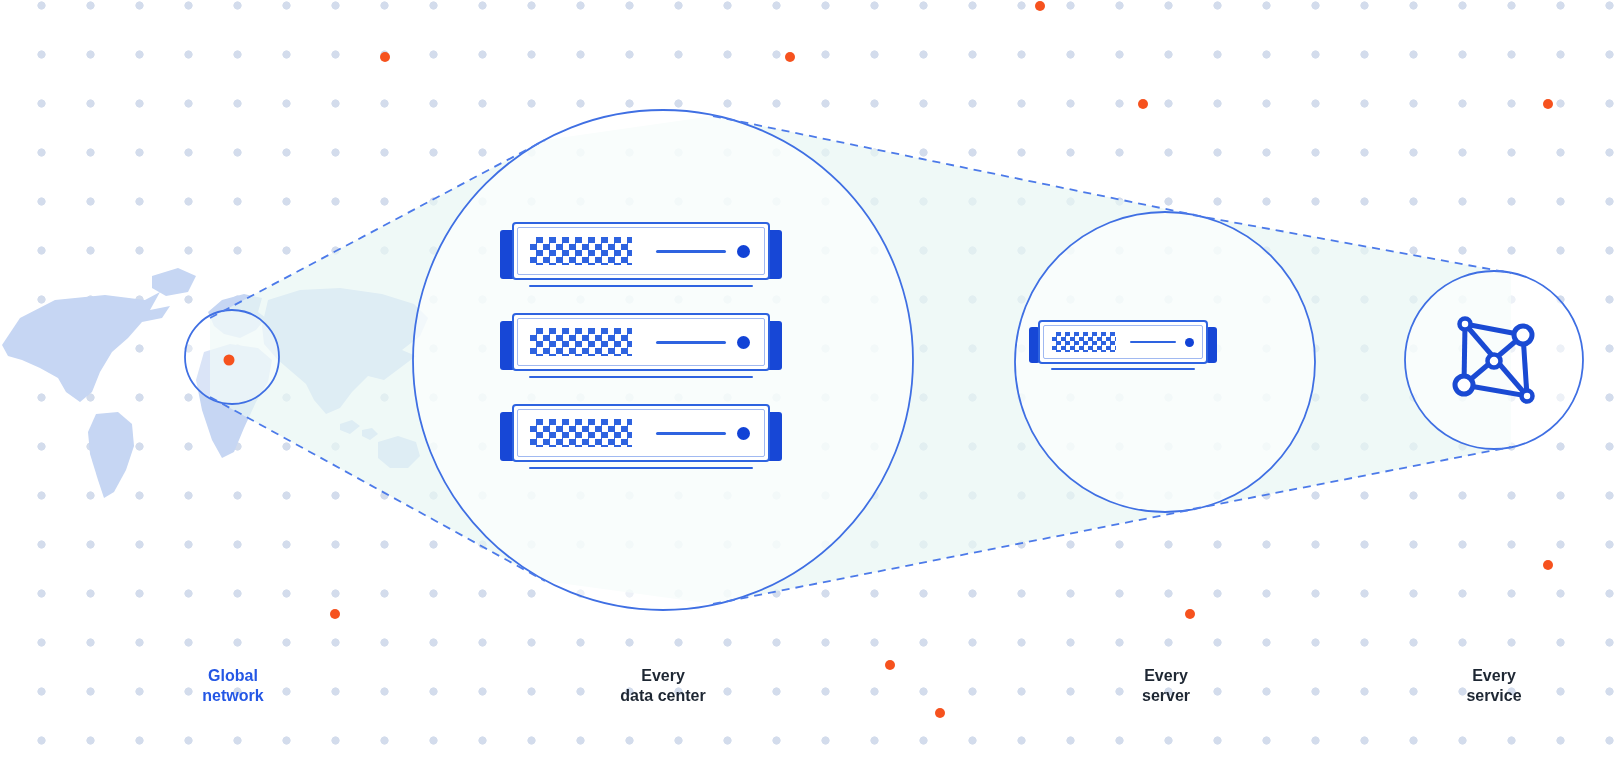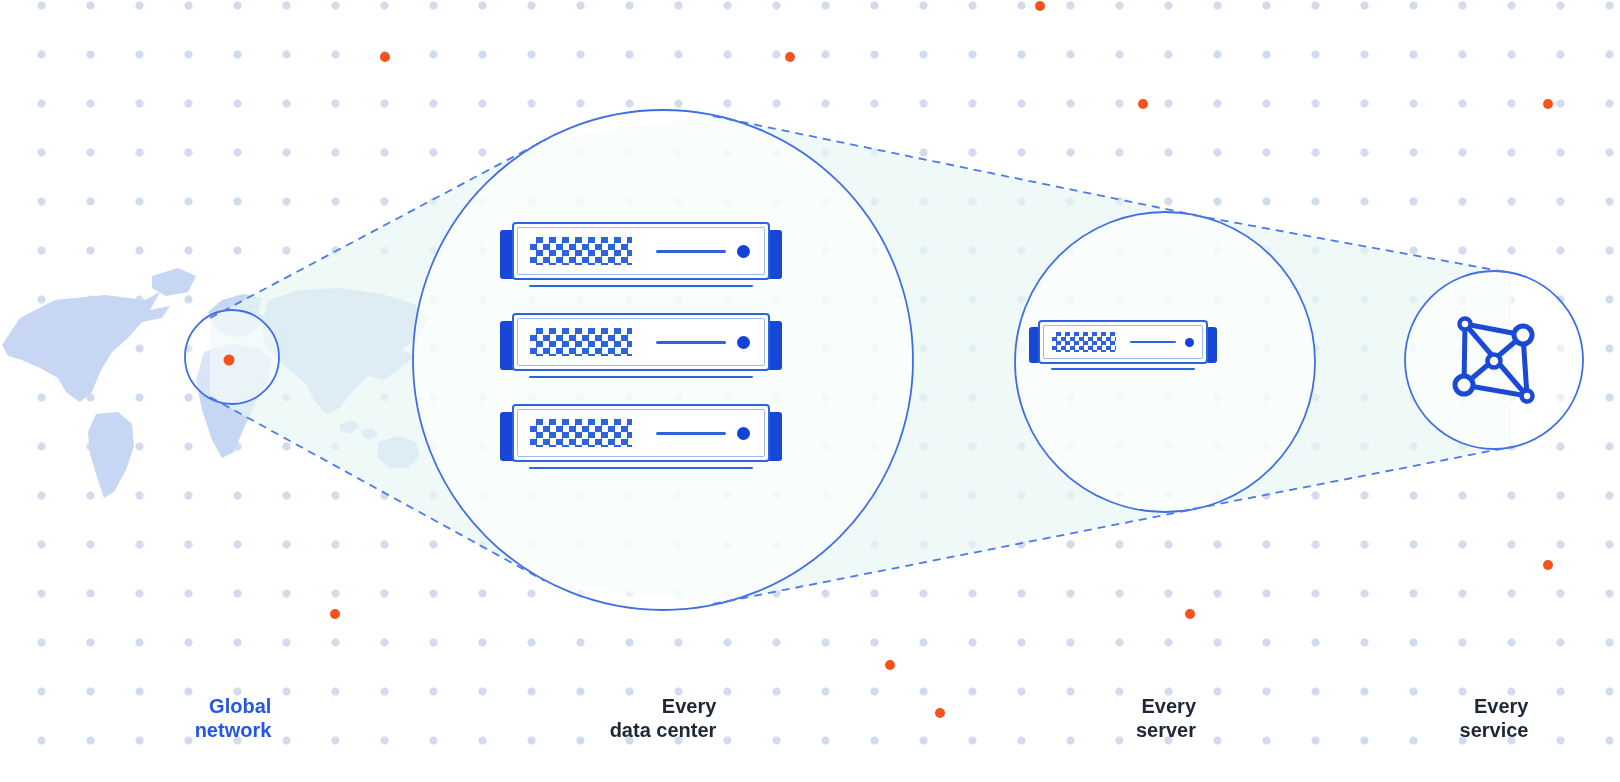--- a/index.html
+++ b/index.html
@@ -63,22 +63,22 @@
   .server.single .tab.right{right:-9px;}
   .server.single .dots{width:64px;height:20px;background-size:9px 9px;margin-left:12px;}
   .server.single .line{width:46px;height:2.5px;margin-left:14px;}
   .server.single .led{width:9px;height:9px;margin-left:auto;margin-right:12px;}
   .server.single .base{width:calc(100% - 26px);margin-top:4px;}
 
   .service-icon{position:absolute;left:1444px;top:310px;}
 
   .label{
     position:absolute;transform:translateX(-50%);
-    text-align:right;font-weight:bold;font-size:20px;line-height:1.22;
-    color:#1e2733;white-space:pre-line;margin-top:28px;
+    text-align:center;font-weight:bold;font-size:16px;line-height:1.22;
+    color:#1e2733;white-space:pre-line;
   }
   .label.blue{color:#2457e5;}
 </style>
 </head>
 <body>
 
 <div class="canvas">
 
   <svg class="scene" width="1620" height="782" viewBox="0 0 1620 782">
 

